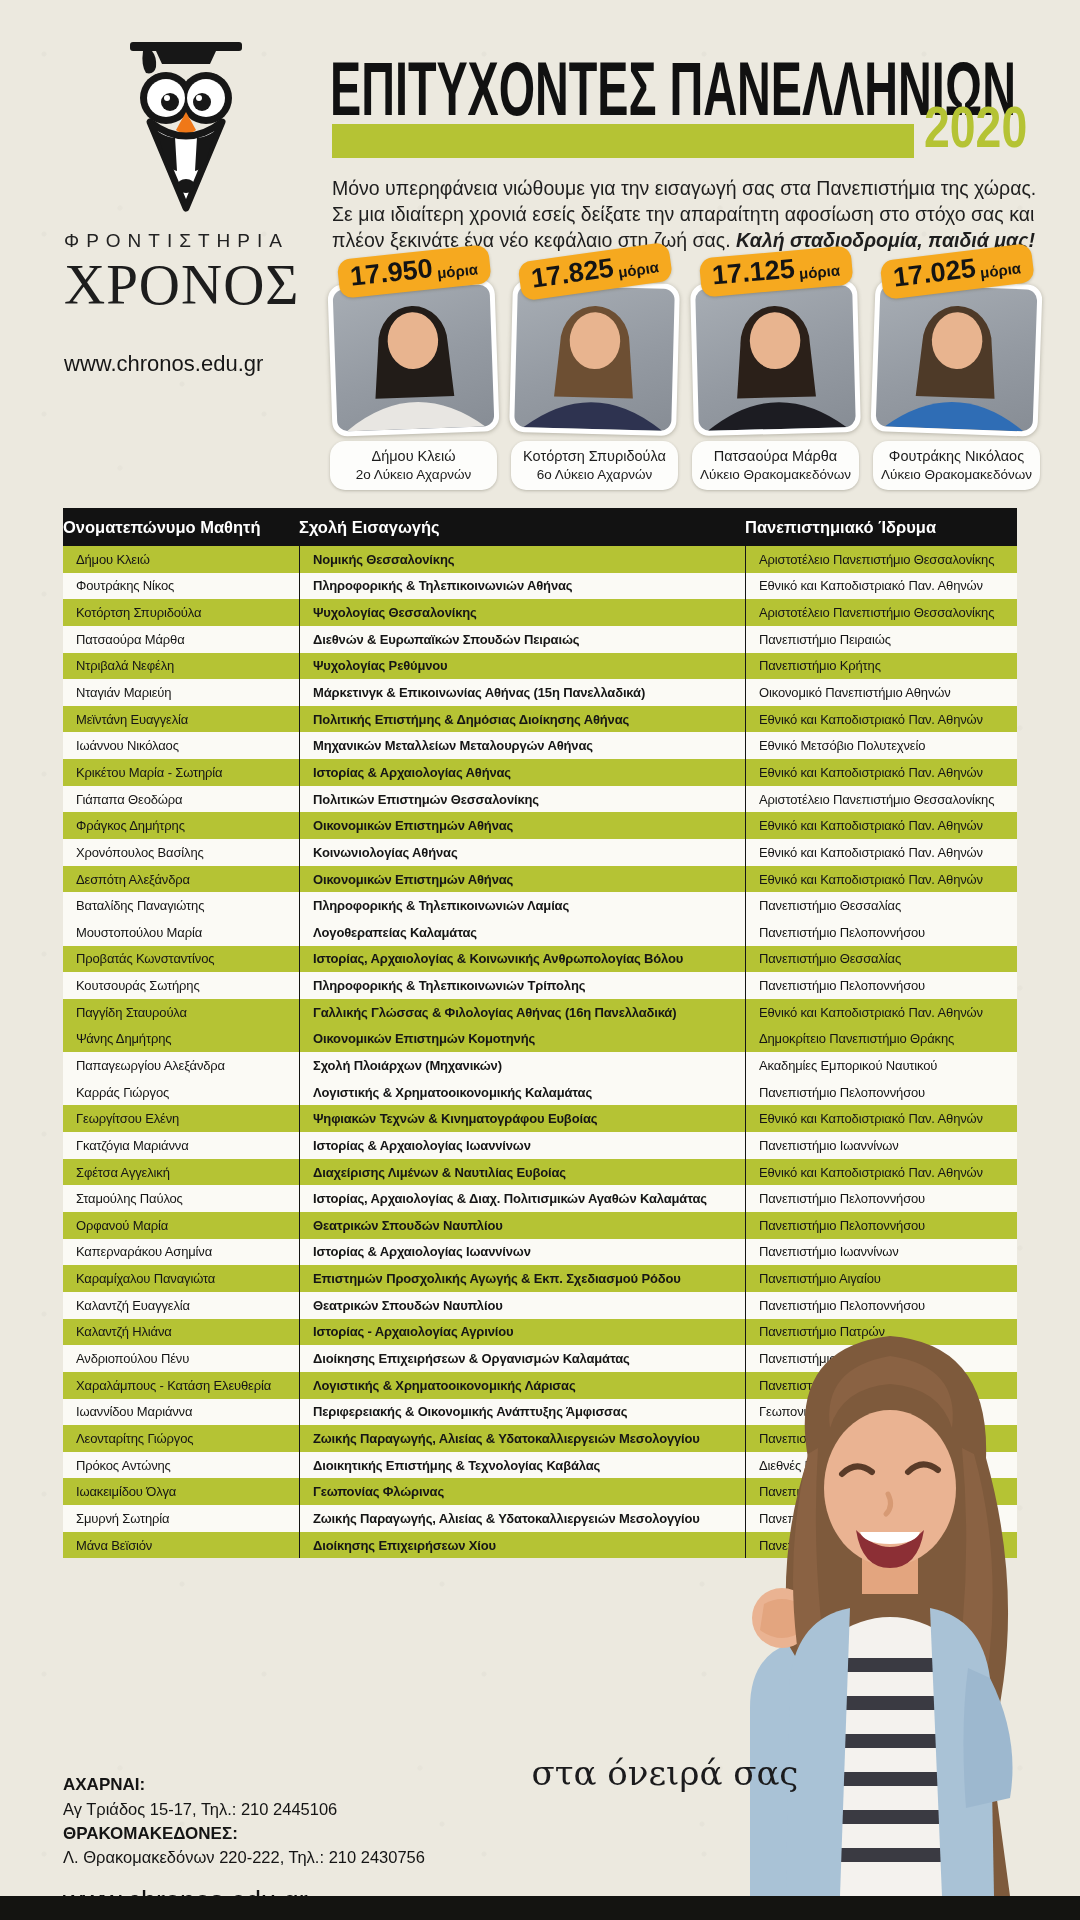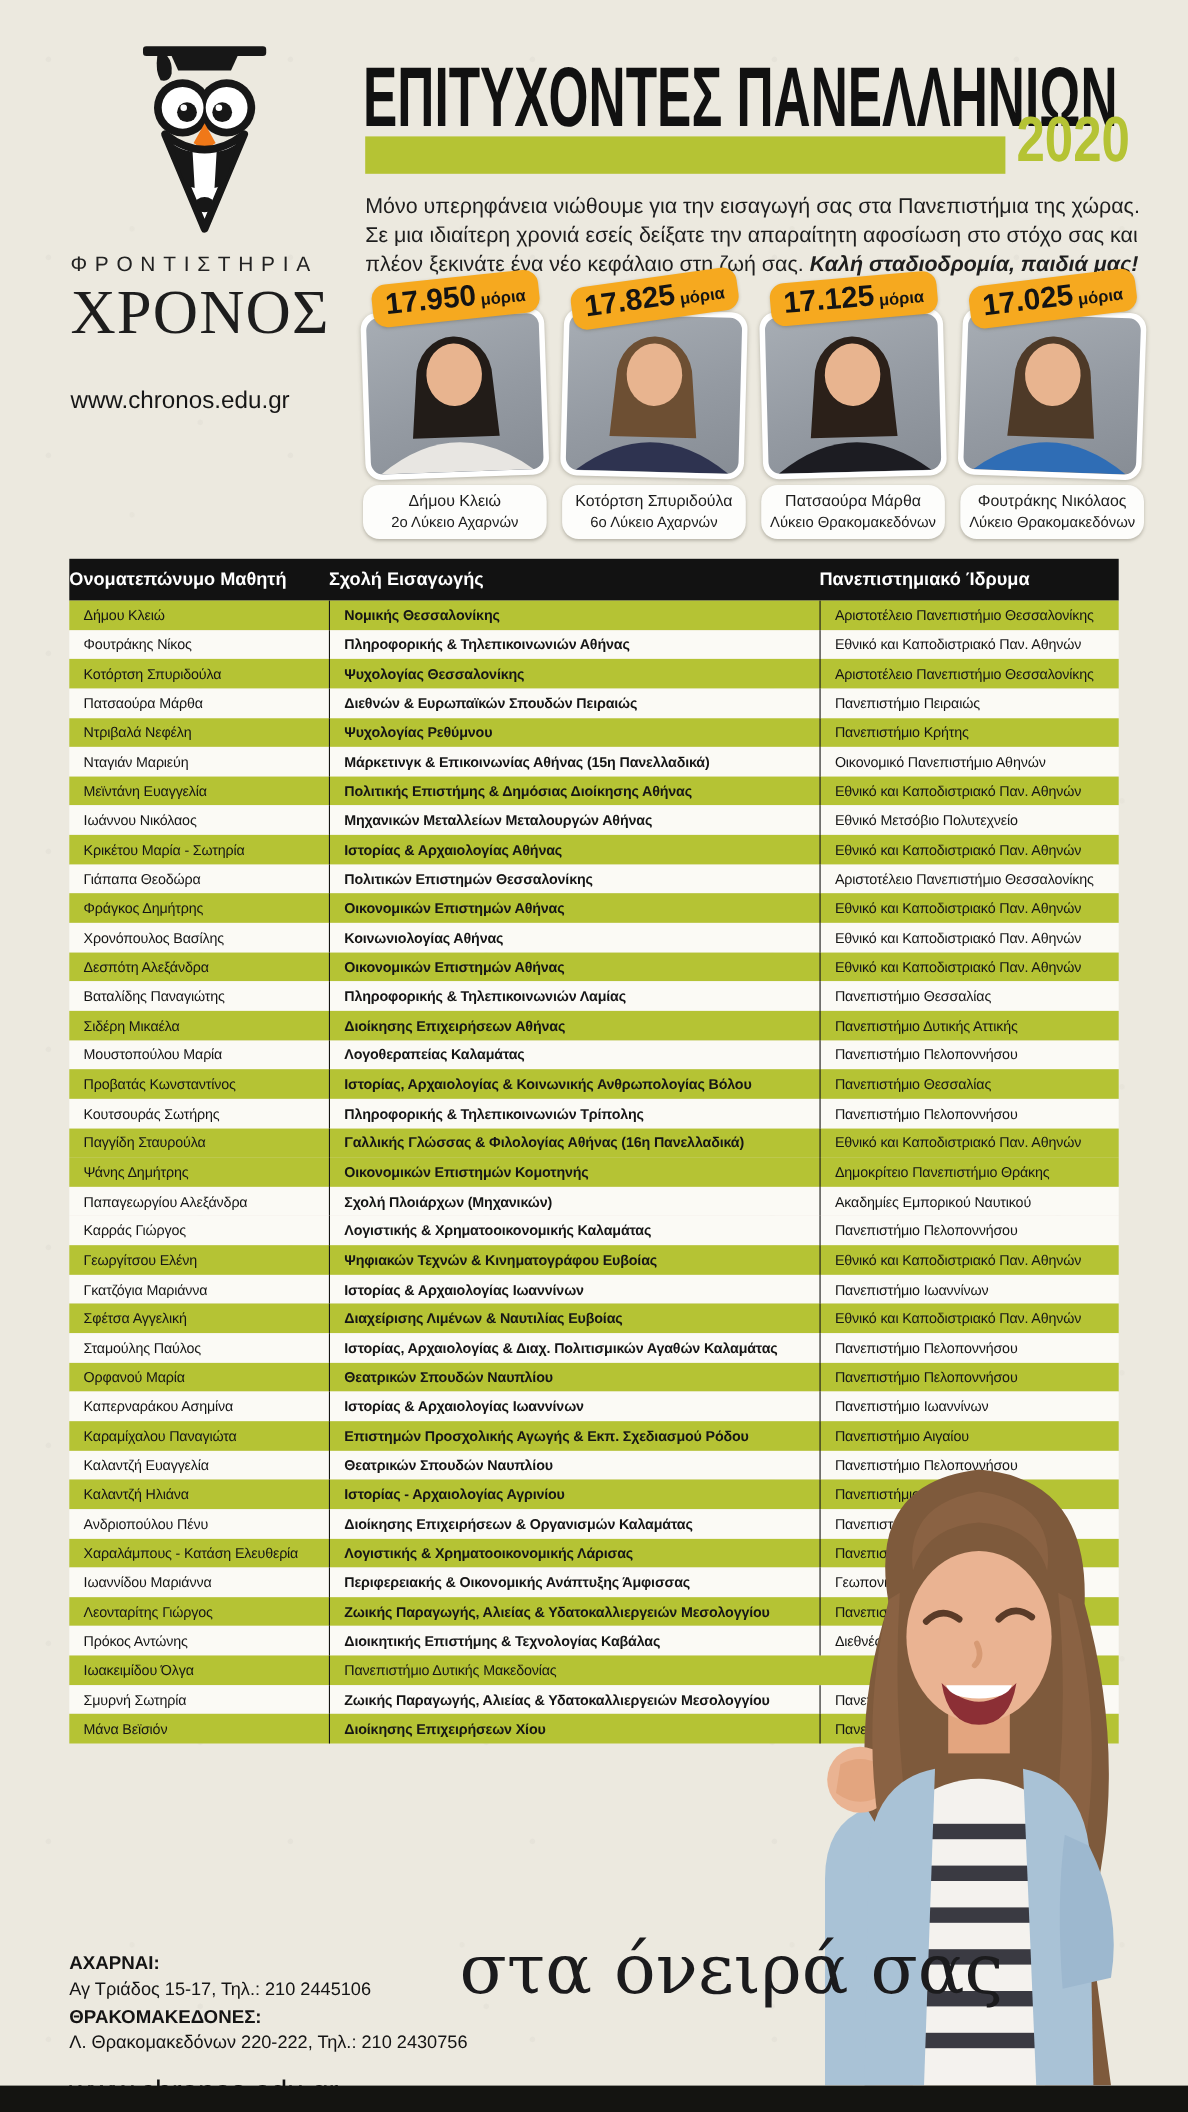--- a/index.html
+++ b/index.html
@@ -58,21 +58,21 @@
      overflow:hidden;letter-spacing:-0.15px;color:#151515;}
   .c2{font-weight:bold;border-left:1.5px solid #161616;}
   .c3{border-left:1.5px solid #161616;}
   
   .addresses{position:absolute;left:63px;top:1745px;width:430px;font-size:16.5px;line-height:1.45;color:#141414;margin-top:28px;}
   .addr-head{font-weight:bold;font-size:17px;}
   .footer-url{font-size:27px;margin-top:12px;color:#111;}
   .slogan{position:absolute;left:410px;top:1752px;width:510px;text-align:center;
           font-family:"DejaVu Serif", serif;color:#1b1b1d;}
   .slogan .s1{font-size:46px;line-height:1.15;}
-  .slogan .s2{font-size:63px;line-height:1.25;text-align:center;}
+  .slogan .s2{font-size:34px;line-height:1.25;text-align:center;}
   .celebration{position:absolute;right:0;bottom:24px;width:390px;height:618px;}
   .celebration svg{width:100%;height:100%;display:block;}
   .bottom-bar{position:absolute;left:0;right:0;bottom:0;height:24px;background:#141411;}
 </style>
 </head>
 <body>
 
 <div class="logo-block">
   <svg class="owl" viewBox="0 0 152 186" aria-hidden="true">
 
@@ -260,25 +260,20 @@
       <div class="trow green">
         <div class="c c1">Δεσπότη Αλεξάνδρα</div>
         <div class="c c2">Οικονομικών Επιστημών Αθήνας</div>
         <div class="c c3">Εθνικό και Καποδιστριακό Παν. Αθηνών</div>
       </div>
       <div class="trow white">
         <div class="c c1">Βαταλίδης Παναγιώτης</div>
         <div class="c c2">Πληροφορικής &amp; Τηλεπικοινωνιών Λαμίας</div>
         <div class="c c3">Πανεπιστήμιο Θεσσαλίας</div>
       </div>
-      <div class="trow green">
-        <div class="c c1">Σιδέρη Μικαέλα</div>
-        <div class="c c2">Διοίκησης Επιχειρήσεων Αθήνας</div>
-        <div class="c c3">Πανεπιστήμιο Δυτικής Αττικής</div>
-      </div>
       <div class="trow white">
         <div class="c c1">Μουστοπούλου Μαρία</div>
         <div class="c c2">Λογοθεραπείας Καλαμάτας</div>
         <div class="c c3">Πανεπιστήμιο Πελοποννήσου</div>
       </div>
       <div class="trow green">
         <div class="c c1">Προβατάς Κωνσταντίνος</div>
         <div class="c c2">Ιστορίας, Αρχαιολογίας &amp; Κοινωνικής Ανθρωπολογίας Βόλου</div>
         <div class="c c3">Πανεπιστήμιο Θεσσαλίας</div>
       </div>
@@ -372,20 +367,21 @@
         <div class="c c2">Ζωικής Παραγωγής, Αλιείας &amp; Υδατοκαλλιεργειών Μεσολογγίου</div>
         <div class="c c3">Πανεπιστήμιο Πατρών</div>
       </div>
       <div class="trow white">
         <div class="c c1">Πρόκος Αντώνης</div>
         <div class="c c2">Διοικητικής Επιστήμης &amp; Τεχνολογίας Καβάλας</div>
         <div class="c c3">Διεθνές Πανεπιστήμιο της Ελλάδος</div>
       </div>
       <div class="trow green">
         <div class="c c1">Ιωακειμίδου Όλγα</div>
+        <div class="c c2">Γεωπονίας Φλώρινας</div>
         <div class="c c3">Πανεπιστήμιο Δυτικής Μακεδονίας</div>
       </div>
       <div class="trow white">
         <div class="c c1">Σμυρνή Σωτηρία</div>
         <div class="c c2">Ζωικής Παραγωγής, Αλιείας &amp; Υδατοκαλλιεργειών Μεσολογγίου</div>
         <div class="c c3">Πανεπιστήμιο Πατρών</div>
       </div>
       <div class="trow green">
         <div class="c c1">Μάνα Βεϊσιόν</div>
         <div class="c c2">Διοίκησης Επιχειρήσεων Χίου</div>

